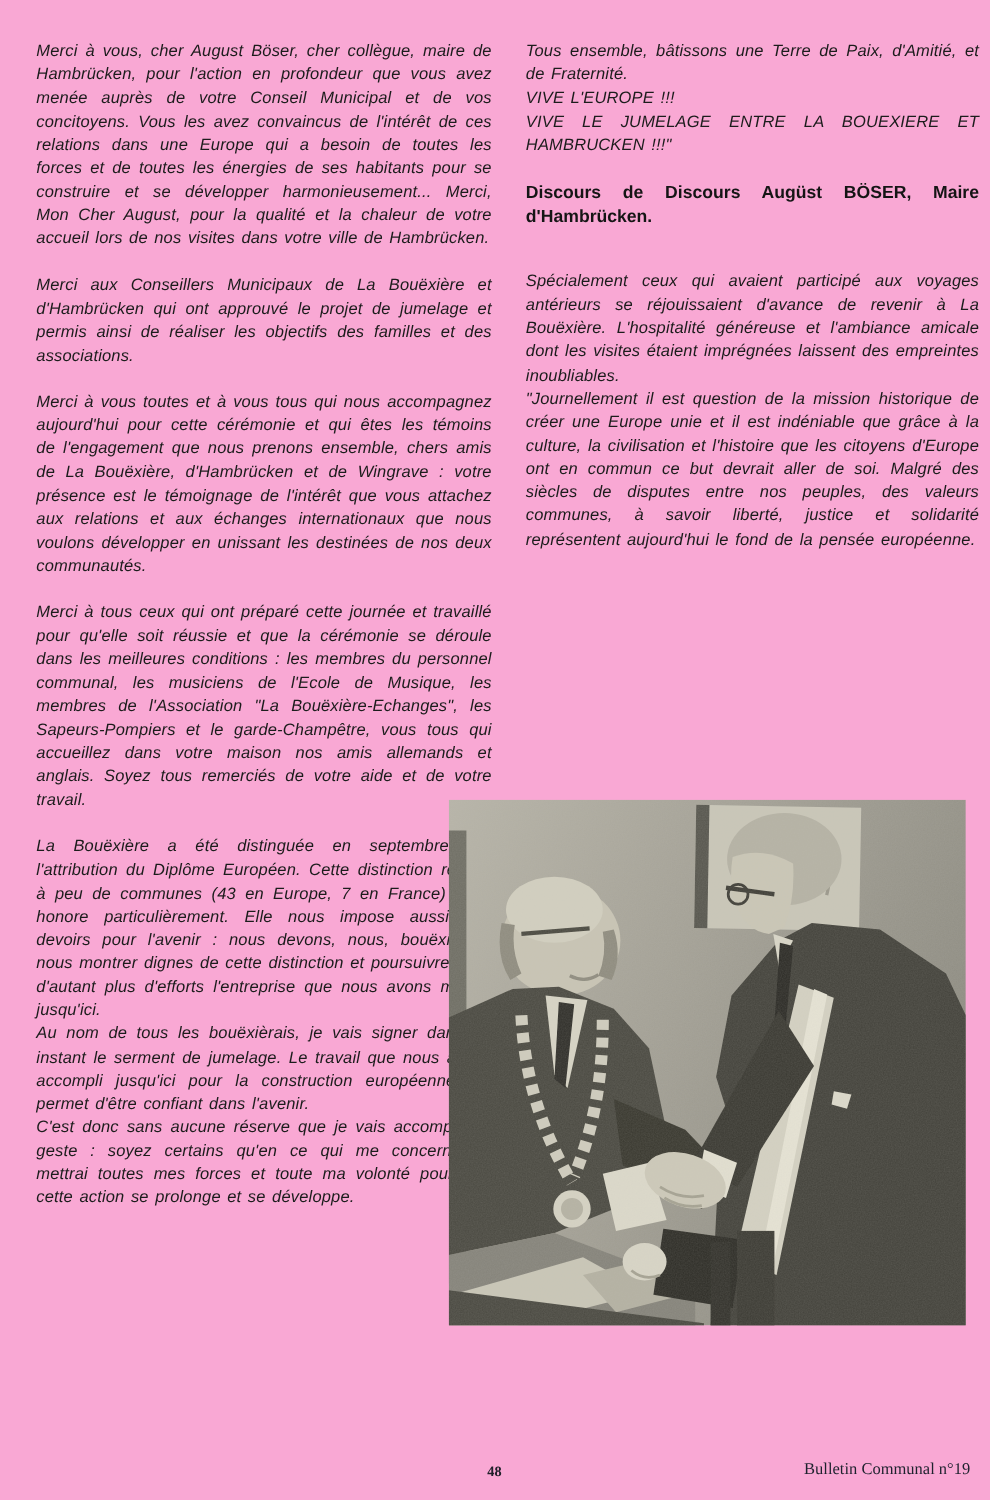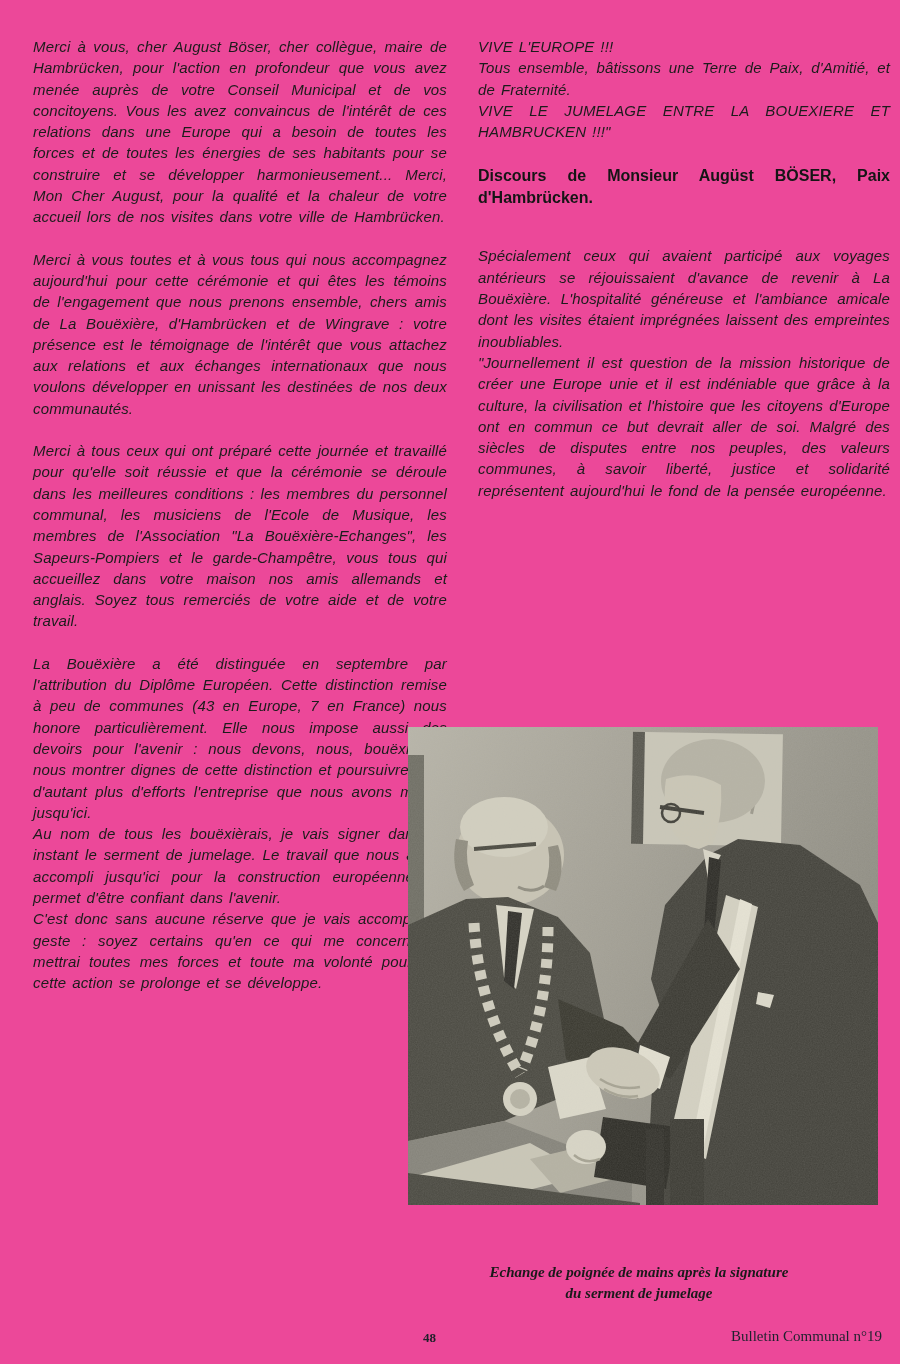--- a/index.html
+++ b/index.html
@@ -1,18 +1,18 @@
 <!DOCTYPE html>
 <html><head>
 <meta charset="utf-8">
 <style>
   html,body { margin:0; padding:0; background:#dddcd8; }
   .page {
     position:relative; width:900px; height:1364px;
-    background:#ec4899; overflow:hidden;
+    background:#f9a8d4; overflow:hidden;
     font-family:"Liberation Sans", sans-serif;
   }
   .col { position:absolute; top:36px; }
   .col.left  { left:33px;  width:414px; }
   .col.right { left:478px; width:412px; }
   .para {
     margin:0; color:#1c1c1c;
     font:italic 15px/21.3px "Liberation Sans", sans-serif;
     text-align:justify; text-align-last:left;
     letter-spacing:.15px; word-spacing:1.6px;
@@ -28,48 +28,49 @@
   }
   figure.photo { position:absolute; left:408px; top:727px; width:470px; height:478px; margin:0; }
   figure.photo svg { display:block; }
   .caption {
     position:absolute; left:398px; top:1262px; width:482px;
     text-align:center; color:#1a1a1a;
     font:bold italic 15px/21px "Liberation Serif", serif;
   }
   .footer { position:absolute; left:0; top:1326px; width:900px; height:28px; }
   .pageno {
-    position:absolute; left:423px; top:4px; color:#20202a;
+    position:absolute; left:443px; top:4px; color:#20202a;
     font:bold 13px/16px "Liberation Serif", serif;
   }
   .bulletin {
     position:absolute; right:18px; top:0; color:#1e222e;
     font:15px/20px "Liberation Serif", serif;
     text-align:center;
   }
 </style>
 </head>
 <body>
 
 <div class="page">
 
   <div class="col left">
     <p class="para gap">Merci à vous, cher August Böser, cher collègue, maire de Hambrücken, pour l'action en profondeur que vous avez menée auprès de votre Conseil Municipal et de vos concitoyens. Vous les avez convaincus de l'intérêt de ces relations dans une Europe qui a besoin de toutes les forces et de toutes les énergies de ses habitants pour se construire et se développer harmonieusement... Merci, Mon Cher August, pour la qualité et la chaleur de votre accueil lors de nos visites dans votre ville de Hambrücken.</p>
+    <p class="para gap">Merci aux Conseillers Municipaux de La Bouëxière et d'Hambrücken qui ont approuvé le projet de jumelage et permis ainsi de réaliser les objectifs des familles et des associations.</p>
     <p class="para gap">Merci à vous toutes et à vous tous qui nous accompagnez aujourd'hui pour cette cérémonie et qui êtes les témoins de l'engagement que nous prenons ensemble, chers amis de La Bouëxière, d'Hambrücken et de Wingrave : votre présence est le témoignage de l'intérêt que vous attachez aux relations et aux échanges internationaux que nous voulons développer en unissant les destinées de nos deux communautés.</p>
     <p class="para gap">Merci à tous ceux qui ont préparé cette journée et travaillé pour qu'elle soit réussie et que la cérémonie se déroule dans les meilleures conditions : les membres du personnel communal, les musiciens de l'Ecole de Musique, les membres de l'Association "La Bouëxière-Echanges", les Sapeurs-Pompiers et le garde-Champêtre, vous tous qui accueillez dans votre maison nos amis allemands et anglais. Soyez tous remerciés de votre aide et de votre travail.</p>
     <p class="para">La Bouëxière a été distinguée en septembre par l'attribution du Diplôme Européen. Cette distinction remise à peu de communes (43 en Europe, 7 en France) nous honore particulièrement. Elle nous impose aussi des devoirs pour l'avenir : nous devons, nous, bouëxièrais, nous montrer dignes de cette distinction et poursuivre avec d'autant plus d'efforts l'entreprise que nous avons menée jusqu'ici.</p>
     <p class="para">Au nom de tous les bouëxièrais, je vais signer dans un instant le serment de jumelage. Le travail que nous avons accompli jusqu'ici pour la construction européenne me permet d'être confiant dans l'avenir.</p>
     <p class="para">C'est donc sans aucune réserve que je vais accomplir ce geste : soyez certains qu'en ce qui me concerne, je mettrai toutes mes forces et toute ma volonté pour que cette action se prolonge et se développe.</p>
   </div>
 
   <div class="col right">
+    <p class="para vive">Tous ensemble, bâtissons une Terre de Paix, d'Amitié, et de Fraternité.</p>
     <p class="para vive">VIVE L'EUROPE !!!</p>
-    <p class="para vive">Tous ensemble, bâtissons une Terre de Paix, d'Amitié, et de Fraternité.</p>
     <p class="para vive-last">VIVE LE JUMELAGE ENTRE LA BOUEXIERE ET HAMBRUCKEN !!!"</p>
-    <p class="heading">Discours de Monsieur Augüst BÖSER, Paix d'Hambrücken.</p>
+    <p class="heading">Discours de Discours Augüst BÖSER, Maire d'Hambrücken.</p>
     <p class="para gap-sm">Spécialement ceux qui avaient participé aux voyages antérieurs se réjouissaient d'avance de revenir à La Bouëxière. L'hospitalité généreuse et l'ambiance amicale dont les visites étaient imprégnées laissent des empreintes inoubliables.</p>
     <p class="para">"Journellement il est question de la mission historique de créer une Europe unie et il est indéniable que grâce à la culture, la civilisation et l'histoire que les citoyens d'Europe ont en commun ce but devrait aller de soi. Malgré des siècles de disputes entre nos peuples, des valeurs communes, à savoir liberté, justice et solidarité représentent aujourd'hui le fond de la pensée européenne.</p>
   </div>
 
   <figure class="photo">
     <svg viewBox="0 0 470 478" width="470" height="478">
       <defs>
         <linearGradient id="wall" x1="0" y1="0" x2="1" y2="0.45">
           <stop offset="0" stop-color="#b7b4a8"></stop>
           <stop offset="0.45" stop-color="#a5a297"></stop>
@@ -129,23 +130,19 @@
       <polygon points="195,390 268,400 258,462 186,450" fill="#2e2d27"></polygon>
       <ellipse cx="178" cy="420" rx="20" ry="17" fill="#d8d5c6"></ellipse>
       <path d="M166,428 q12,10 26,4" stroke="#a5a292" stroke-width="2.5" fill="none"></path>
       <rect x="238" y="402" width="18" height="76" fill="#33322c"></rect>
       <rect x="262" y="392" width="34" height="86" fill="#3c3b34"></rect>
 
       <rect width="470" height="478" filter="url(#noise)"></rect>
     </svg>
   </figure>
 
-  <div class="caption">
-    <div>Echange de poignée de mains après la signature</div>
-    <div>du serment de jumelage</div>
-  </div>
 
   <div class="footer">
     <span class="pageno">48</span>
     <span class="bulletin">Bulletin Communal n°19</span>
   </div>
 
 </div>
 
 </body></html>

